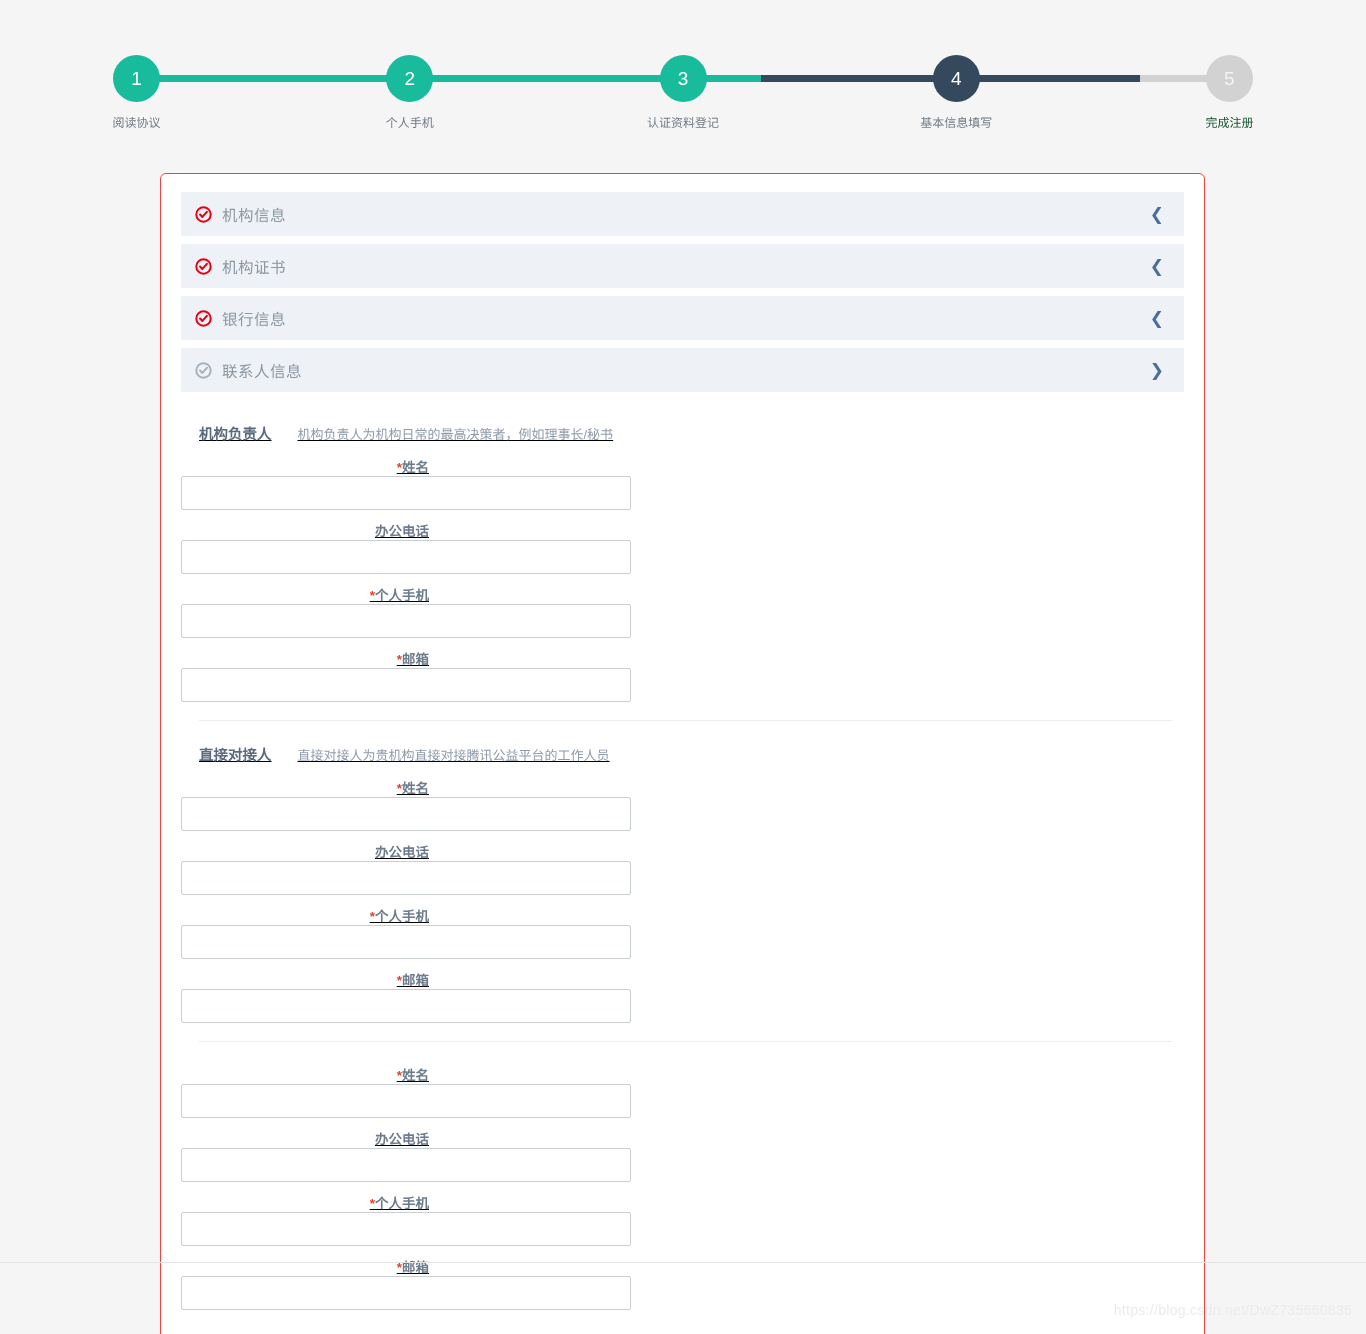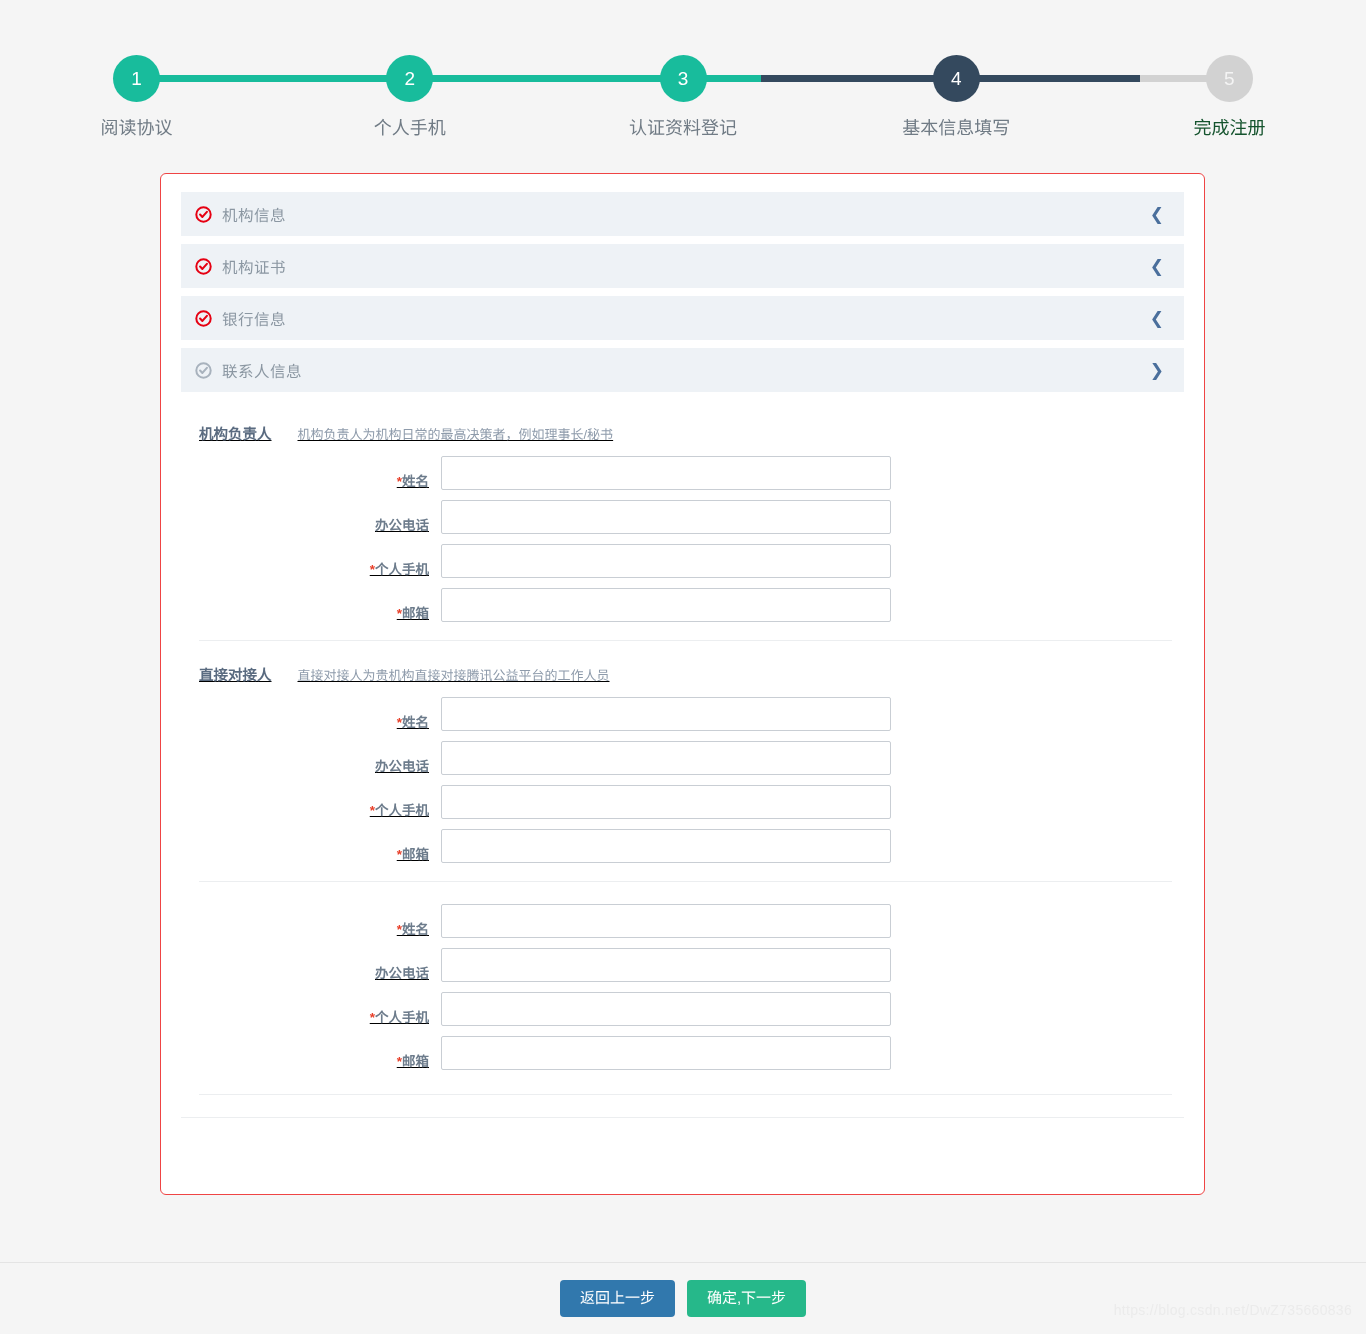--- a/index.html
+++ b/index.html
@@ -54,21 +54,21 @@
     font-size: 19px;
     font-weight: normal;
     position: relative;
     z-index: 3;
   }
   .step.done .bubble   { background: #18bc9c; }
   .step.active .bubble { background: #34495e; }
   .step.todo .bubble   { background: #d2d2d2; color: #f4f4f4; }
   .step .step-label {
     margin-top: 11px;
-    font-size: 18px;
+    font-size: 12px;
     color: #707b85;
     white-space: nowrap;
   }
   .step.todo .step-label { color: #14532d; }
 
   
   .panel {
     position: absolute;
     left: 160px; top: 173px;
     width: 1045px;
@@ -118,22 +118,23 @@
     white-space: nowrap;
   }
   .section-head .sec-desc {
     font-size: 13px;
     color: #8e9bab;
     margin-left: 26px;
     white-space: nowrap;
   }
   .form-row {
     display: flex;
-    align-items: flex-end;
+    align-items: flex-start;
     margin-bottom: 10px;
+    flex-direction: column;
   }
   .form-row .lbl {
     width: 260px;
     text-align: right;
     padding-right: 12px;
     font-size: 13.5px;
     font-weight: bold;
     color: #6d7c8c;
     white-space: nowrap;
   }
@@ -362,19 +363,15 @@
           <input class="field" type="text" value="" style="">
         </div>
         <div class="sec-divider" style="margin-top:24px;"></div>
         <div class="sec-divider" style="margin-top:22px;margin-left:0;margin-right:0;"></div>
       </div>
 
     </div>
   </div>
 
   <div class="footer-sep"></div>
-  <div class="footer">
-    <button class="btn prev">返回上一步</button>
-    <button class="btn next">确定,下一步</button>
-  </div>
 
   <div class="watermark">https://blog.csdn.net/DwZ735660836</div>
 </div>
 
 </body></html>

